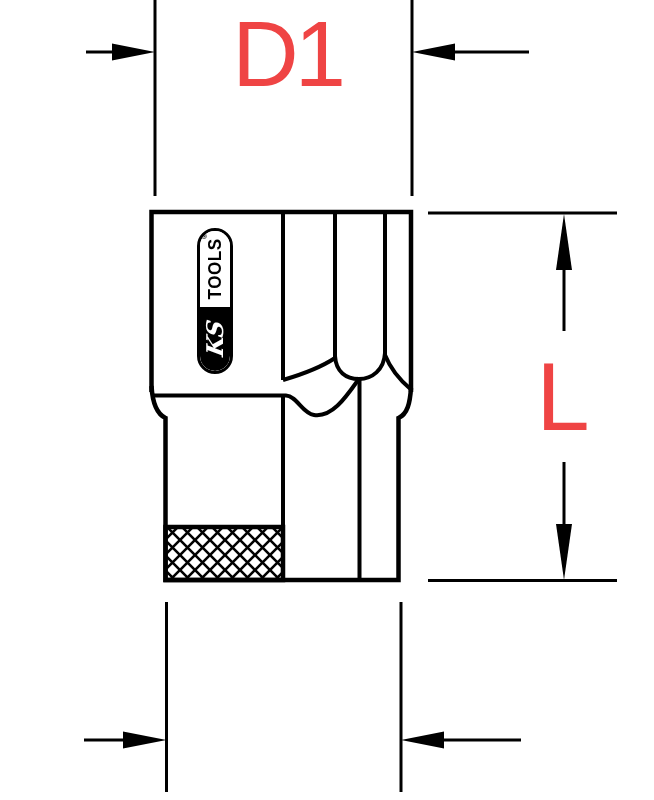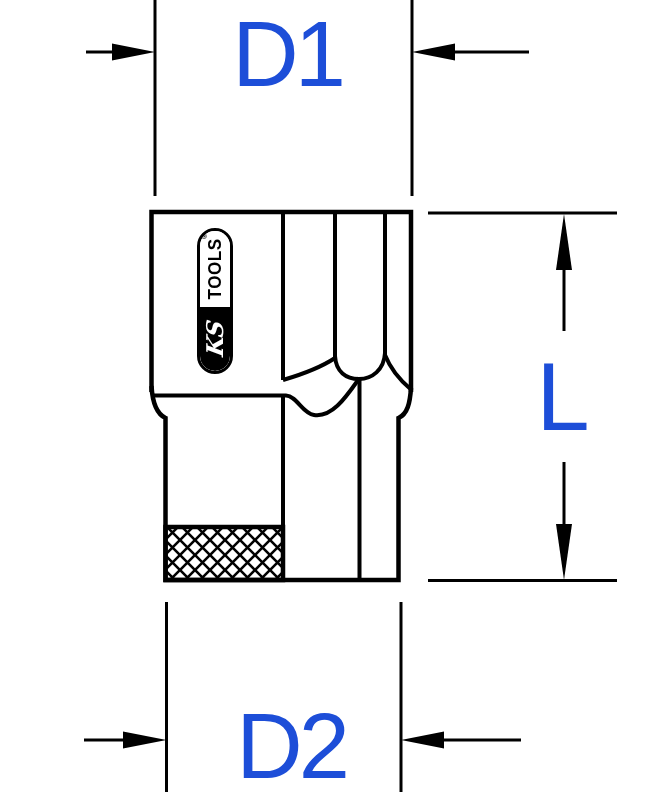--- a/index.html
+++ b/index.html
@@ -4,21 +4,21 @@
 <style>
   html,body { margin:0; padding:0; background:#fff; }
   .canvas {
     position:relative; width:654px; height:800px;
     background:#fff; overflow:hidden;
     font-family:"Liberation Sans", sans-serif;
   }
   svg.drawing { position:absolute; left:0; top:0; }
   .dim-label {
     position:absolute; transform:translate(-50%,-50%);
-    color:#1d4ed8; white-space:nowrap; letter-spacing:-4px;
+    color:#ef4444; white-space:nowrap; letter-spacing:-4px;
     font-family:"Liberation Sans", sans-serif;
   }
   .dim-label.d1 { left:287px; top:54px;  font-size:92px; }
   .dim-label.d2 { left:291px; top:746px; font-size:92px; }
   .dim-label.l  { left:563px; top:397px; font-size:96px; letter-spacing:0; }
   .logo {
     position:absolute; left:215px; top:301px;
     width:146px; height:36px; box-sizing:border-box;
     transform:translate(-50%,-50%) rotate(-90deg);
     border:3px solid #000; border-radius:18px;
@@ -104,21 +104,20 @@
       <path d="M385,355 C391,370 401,381 410.5,389" stroke-width="4"></path>
 
       <line x1="283" y1="397" x2="283" y2="578" stroke-width="4"></line>
       <line x1="359.5" y1="379" x2="359.5" y2="578" stroke-width="4"></line>
 
       <rect x="165.5" y="527" width="117.5" height="53" fill="url(#knurl)" stroke-width="4.5"></rect>
     </g>
   </svg>
 
   <div class="dim-label d1">D1</div>
-  <div class="dim-label d2">D2</div>
   <div class="dim-label l">L</div>
 
   <div class="logo">
     <div class="logo-ks">
       <span class="txt">KS</span>
     </div>
     <div class="logo-tools">
       <span class="txt">TOOLS</span>
       <span class="logo-reg">®</span>
     </div>

